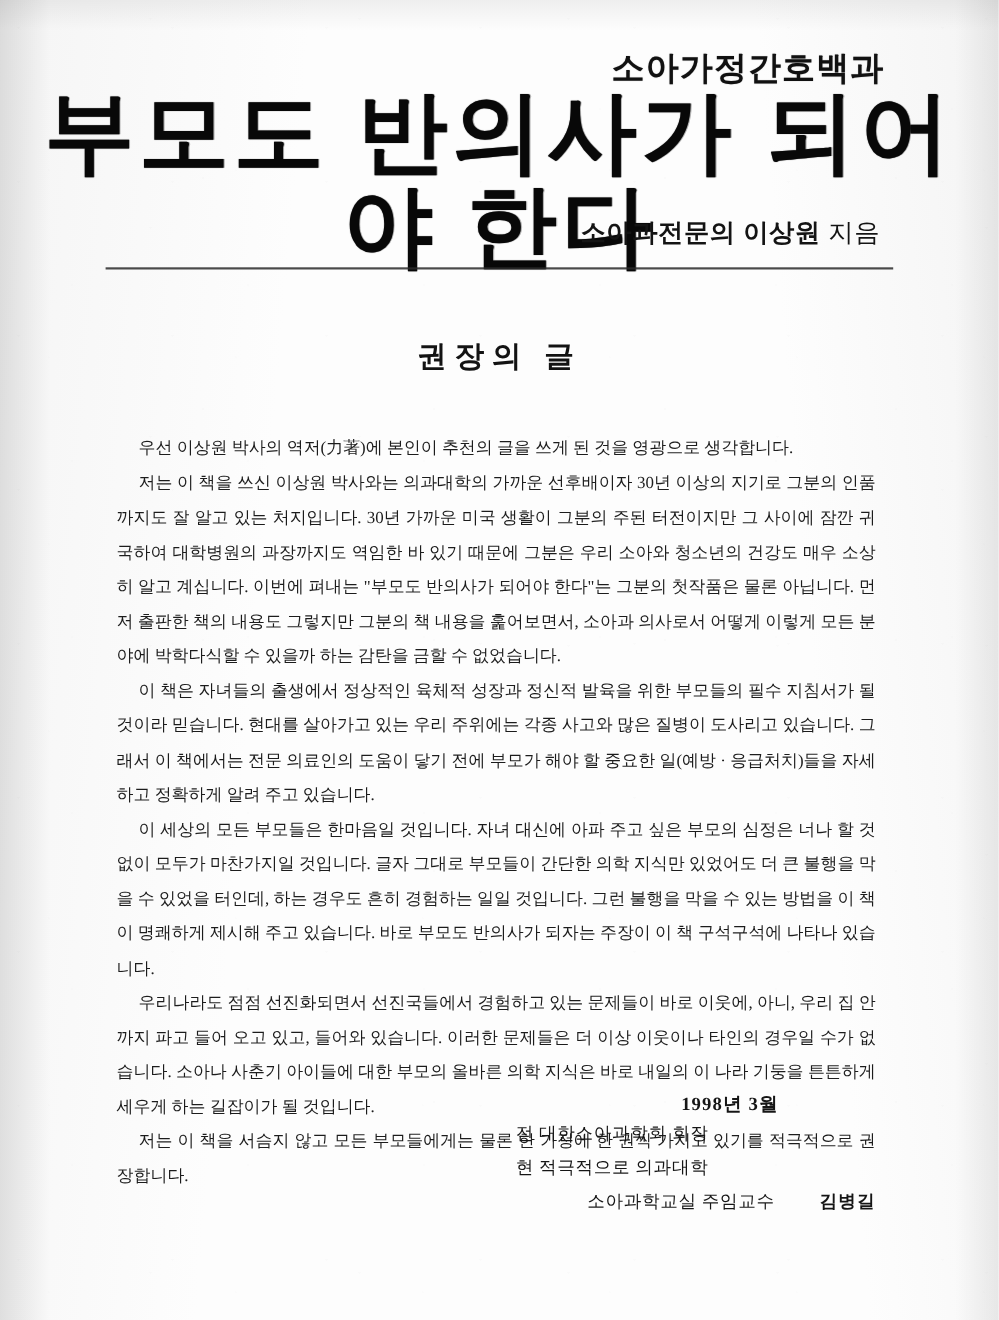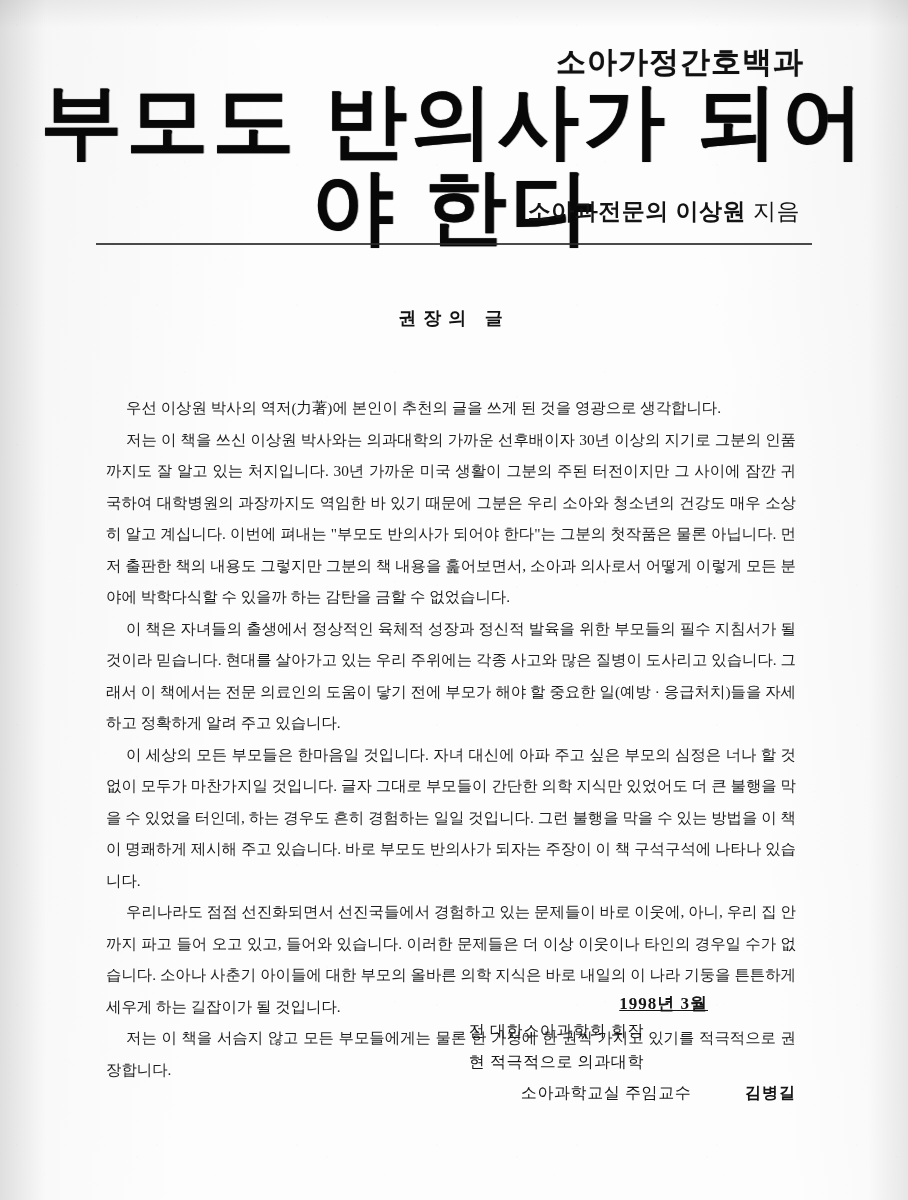--- a/index.html
+++ b/index.html
@@ -90,21 +90,21 @@
     background: #2a2a2a;
     opacity: .85;
   }
 
   
   .section-heading {
     position: absolute;
     left: 0; right: 0;
     top: 306px;
     text-align: center;
-    font-size: 18px;
+    font-size: 27px;
     font-weight: 700;
     letter-spacing: 7px;
     color: #131313;
     font-family: "Liberation Serif", "DejaVu Serif", serif;
   }
 
   
   .body-copy {
     position: absolute;
     left: 106px;
@@ -130,32 +130,31 @@
     top: 992px;
     text-align: right;
     font-family: "Liberation Serif", "DejaVu Serif", serif;
     color: #151515;
   }
   .sig-date {
     font-size: 17px;
     font-weight: 700;
     padding-right: 88px;
     letter-spacing: 1px;
-    text-decoration: underline;
   }
   .sig-line {
     font-size: 16px;
     line-height: 31px;
     padding-right: 152px;
     letter-spacing: .6px;
   }
   .sig-line.last {
     padding-right: 0;
   }
-  .sig-line.last .sig-role { margin-right: 49px; }
+  .sig-line.last .sig-role { margin-right: 36px; }
   .sig-name { font-weight: 700; letter-spacing: 1px; }
 
   
   .edge-left, .edge-right, .edge-top {
     position: absolute;
     pointer-events: none;
   }
   .edge-left { left: 0; top: 0; bottom: 0; width: 46px;
     background: linear-gradient(to right, rgba(0,0,0,.10), rgba(0,0,0,0)); }
   .edge-right { right: 0; top: 0; bottom: 0; width: 40px;

